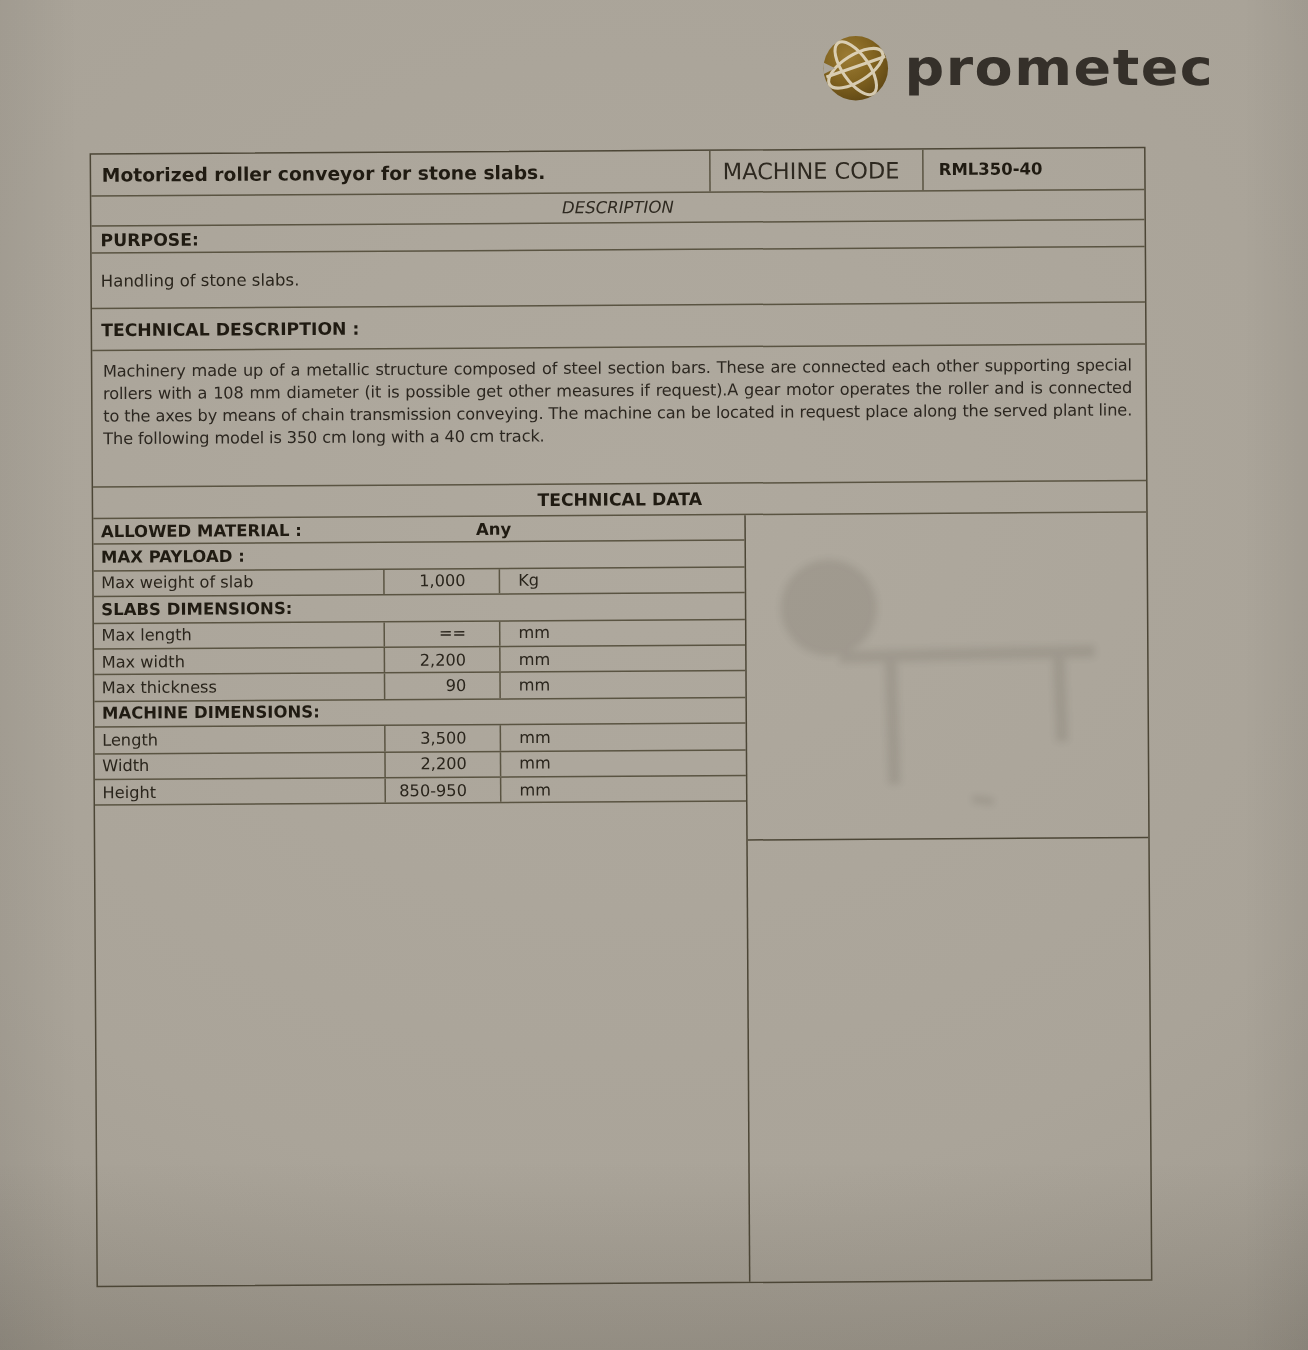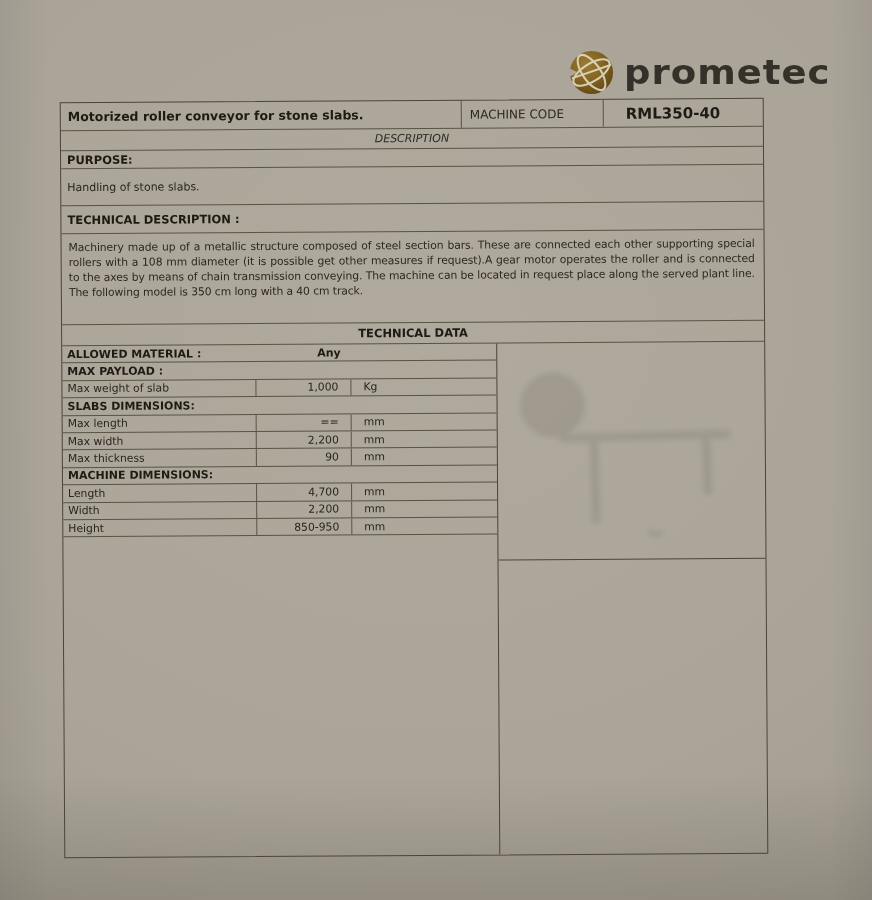--- a/index.html
+++ b/index.html
@@ -14,21 +14,21 @@
       radial-gradient(ellipse 130% 105% at 48% 36%, #aea89d 0%, #a9a398 50%, #a09a8f 80%, #918b80 100%);
   }
   .photo-bg::after{
     content:"";position:absolute;inset:0;
     background:linear-gradient(180deg, rgba(0,0,0,0) 86%, rgba(45,40,30,.16) 100%),
                linear-gradient(90deg, rgba(0,0,0,.05) 0%, rgba(0,0,0,0) 6%, rgba(0,0,0,0) 95%, rgba(0,0,0,.05) 100%);
   }
   .scan-layer{position:absolute;inset:0;filter:blur(0.3px);}
 
   
-  .logo{position:absolute;top:22px;left:568px;display:flex;align-items:center;gap:9px;margin-top:27px;}
+  .logo{position:absolute;top:22px;left:547px;display:flex;align-items:center;gap:9px;}
   .logo-globe{width:47px;height:47px;display:block;}
   .logo-text{
     font-size:37px;font-weight:700;color:#35302a;letter-spacing:1px;
     transform:scaleY(.9);line-height:1;
   }
 
   
   .sheet{
     position:absolute;left:62px;top:100px;width:704px;height:756px;
     transform:rotate(-0.35deg);
@@ -36,42 +36,42 @@
     color:#2a251c;box-sizing:border-box;
     display:flex;flex-direction:column;
     background:rgba(255,255,255,0.015);
   }
   .row{display:flex;align-items:center;border-bottom:1px solid #5a5442;box-sizing:border-box;}
   .bold{font-weight:700;color:#201b12;}
 
   .r-title{height:28px;}
   .title-cell{flex:1;padding-left:7px;font-size:12.5px;}
   .mc-label{width:133px;align-self:stretch;display:flex;align-items:center;
-    border-left:1px solid #5a5442;padding-left:8px;font-size:12px;color:#2e2920;}
+    border-left:1px solid #5a5442;padding-left:8px;font-size:15px;color:#2e2920;}
   .mc-value{width:137px;align-self:stretch;display:flex;align-items:center;
-    border-left:1px solid #5a5442;padding-left:22px;font-size:15px;}
+    border-left:1px solid #5a5442;padding-left:10px;font-size:11px;}
 
   .r-desc{height:20px;justify-content:center;font-style:italic;font-size:11px;color:#2e2920;}
 
   .r-purpose{height:18px;padding-left:6px;font-size:11.5px;}
   .r-purpose-text{height:37px;padding-left:6px;font-size:11px;}
 
   .r-techdesc{height:28px;padding-left:6px;font-size:11.5px;}
   .r-paragraph{height:91px;align-items:flex-start;padding:6px 9px 0 7px;
     font-size:10.8px;line-height:15px;text-align:justify;letter-spacing:-0.1px;color:#2c2720;}
 
   .r-techdata{height:21px;justify-content:center;font-size:11.5px;}
 
   .r-body{flex:1;border-bottom:none;align-items:stretch;}
   .left-specs{width:435px;border-right:1.2px solid #4c4636;display:flex;flex-direction:column;box-sizing:border-box;}
   .spec-row{height:17.4px;display:flex;align-items:center;border-bottom:1px solid #5a5442;
     font-size:10.8px;box-sizing:border-box;}
   .spec-label{width:193px;padding-left:5px;box-sizing:border-box;}
-  .spec-value{width:96px;align-self:stretch;display:flex;align-items:center;justify-content:flex-end;
-    border-left:1px solid #5a5442;border-right:1px solid #5a5442;padding-right:12px;box-sizing:border-box;}
+  .spec-value{width:78px;align-self:stretch;display:flex;align-items:center;justify-content:flex-end;
+    border-left:1px solid #5a5442;border-right:1px solid #5a5442;padding-right:22px;box-sizing:border-box;}
   .spec-unit{flex:1;padding-left:12px;}
   .section-row{font-weight:700;color:#201b12;font-size:11px;padding-left:5px;}
   .allowed-label{width:193px;padding-left:5px;font-weight:700;color:#201b12;font-size:11px;box-sizing:border-box;}
   .allowed-value{flex:1;padding-left:62px;font-weight:700;color:#201b12;font-size:11px;}
   .specs-filler{flex:1;}
 
   .right-panel{flex:1;display:flex;flex-direction:column;}
   .right-top{height:217px;border-bottom:1.2px solid #4c4636;position:relative;overflow:hidden;box-sizing:border-box;}
   .right-bottom{flex:1;}
   .ghost-sketch{position:absolute;left:0;top:0;opacity:.12;filter:blur(2.5px);}
@@ -155,21 +155,21 @@
         <div class="spec-row">
           <div class="spec-label">Max thickness</div>
           <div class="spec-value">90</div>
           <div class="spec-unit">mm</div>
         </div>
 
         <div class="spec-row section-row">MACHINE DIMENSIONS:</div>
 
         <div class="spec-row">
           <div class="spec-label">Length</div>
-          <div class="spec-value">4,700</div>
+          <div class="spec-value">3,500</div>
           <div class="spec-unit">mm</div>
         </div>
 
         <div class="spec-row">
           <div class="spec-label">Width</div>
           <div class="spec-value">2,200</div>
           <div class="spec-unit">mm</div>
         </div>
 
         <div class="spec-row">

